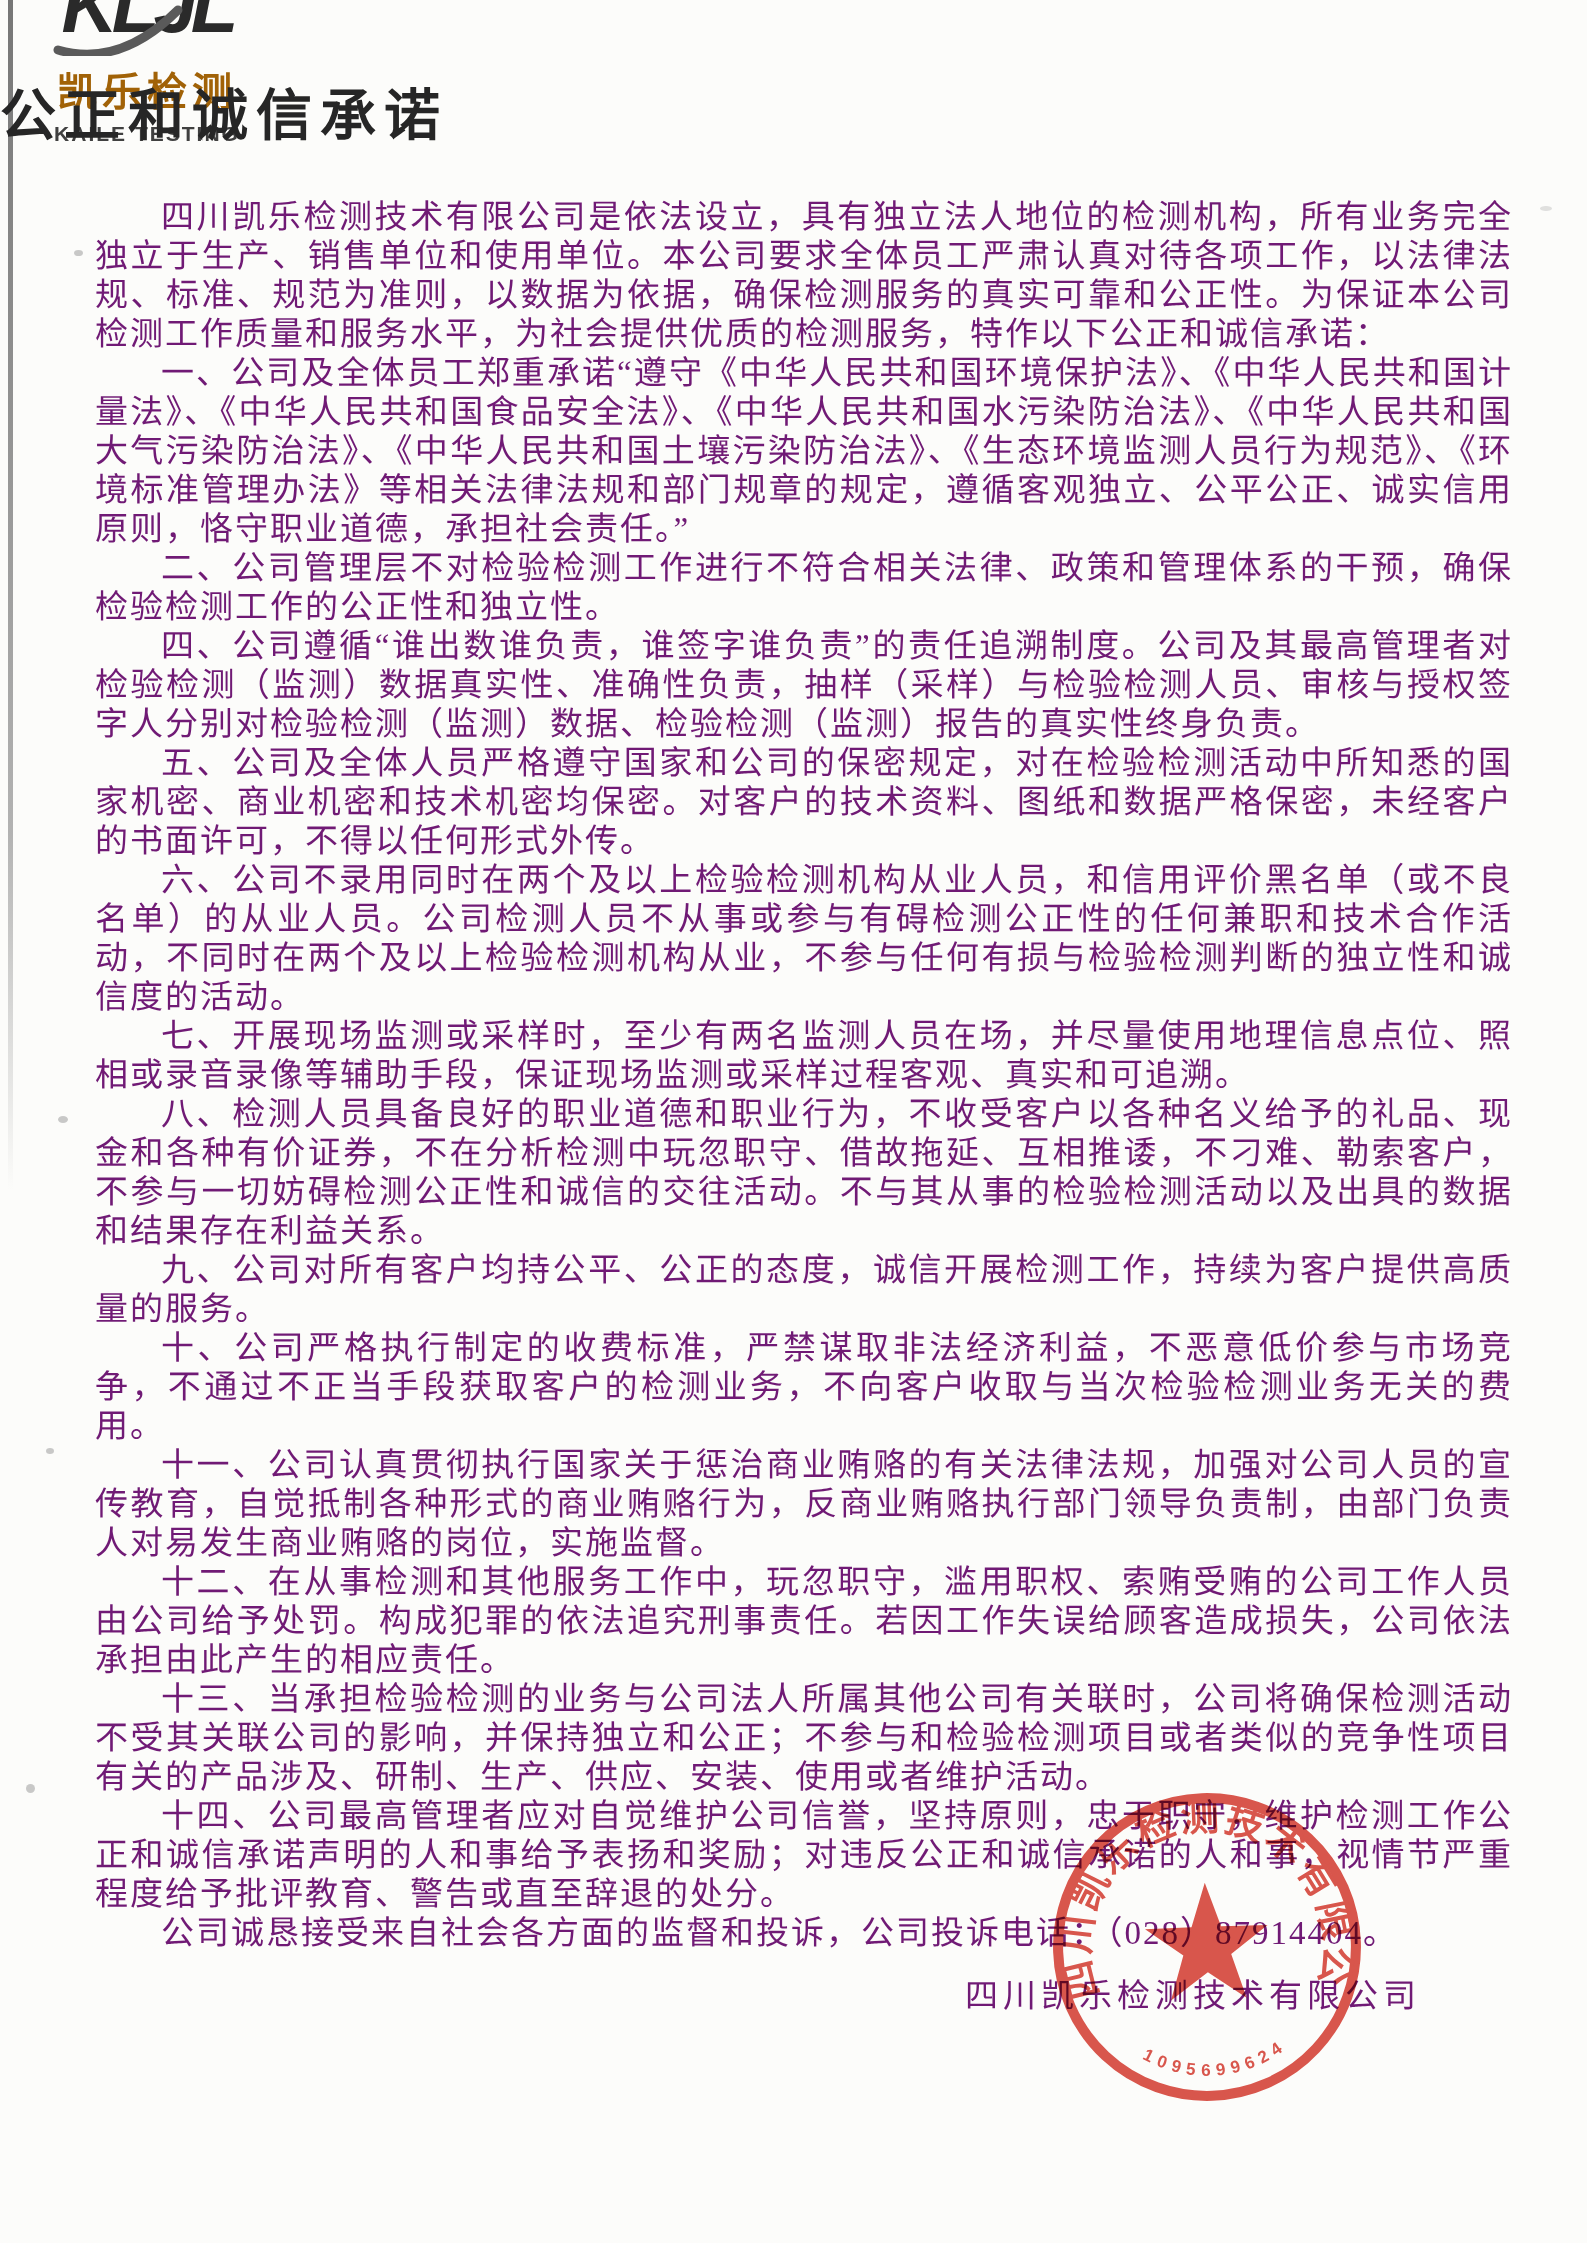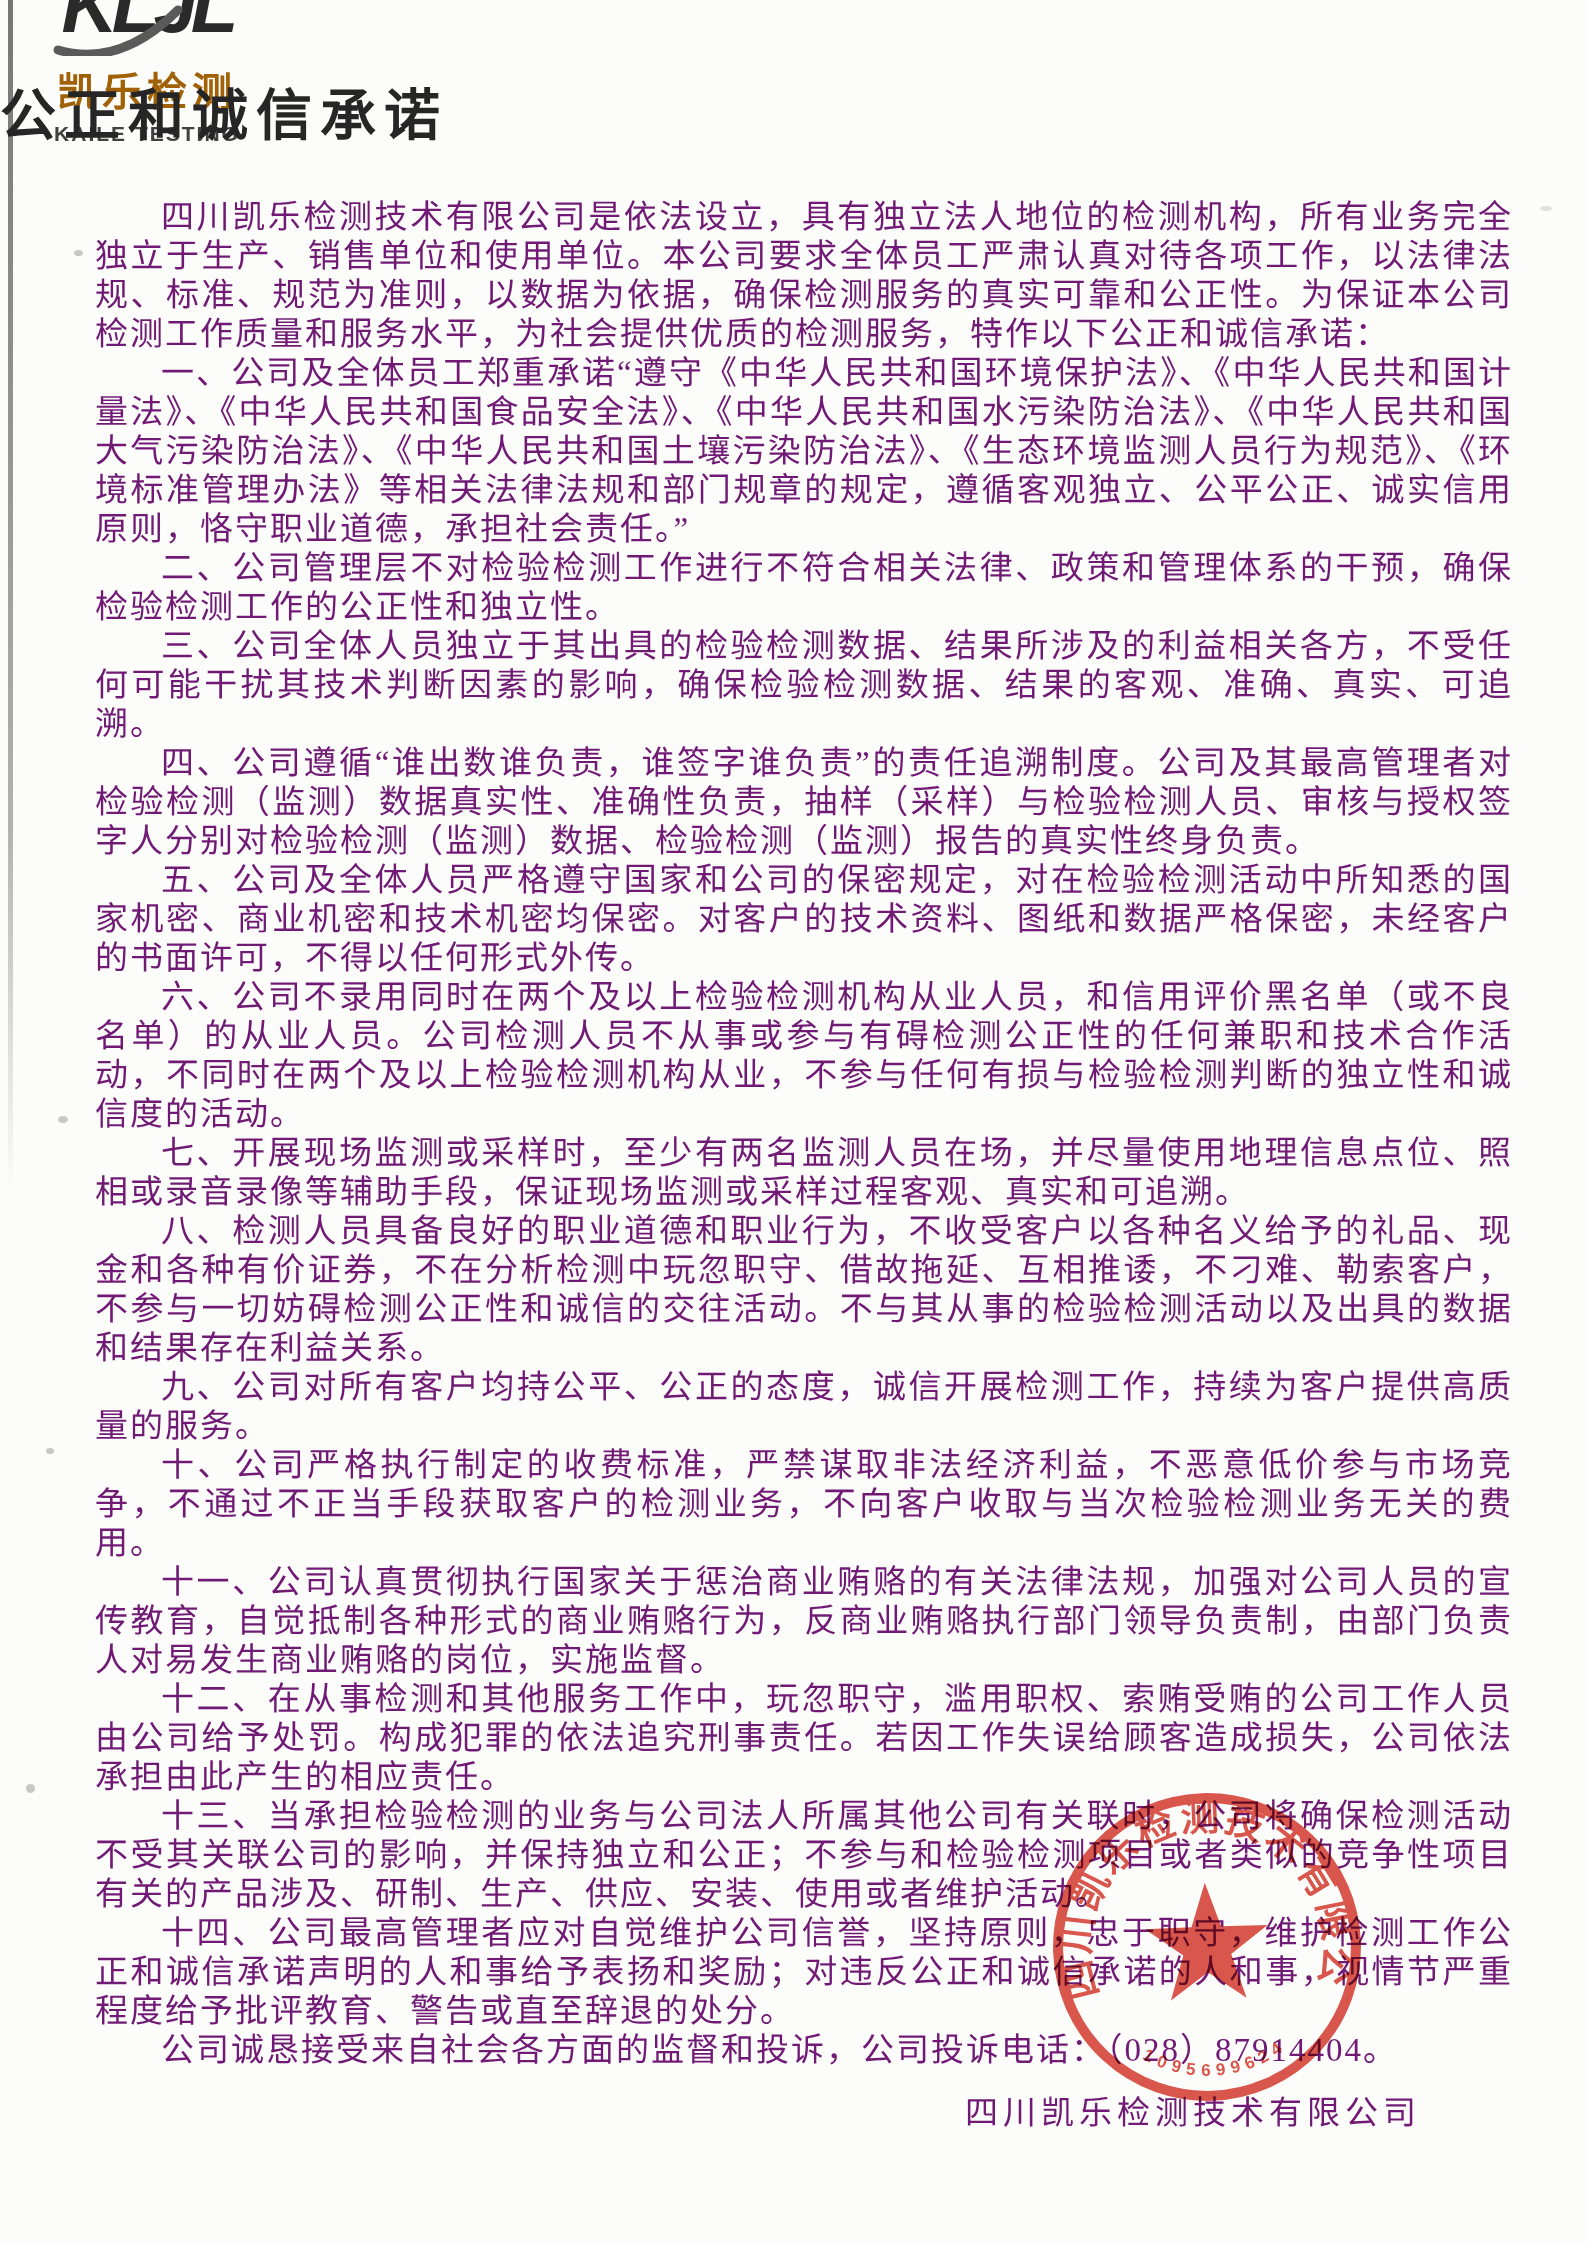--- a/index.html
+++ b/index.html
@@ -109,21 +109,20 @@
     <div class="logo-cn">凯乐检测</div>
     <div class="logo-en">KAILE TESTING</div>
   </div>
 
   <h1 class="doc-title">公正和诚信承诺</h1>
 
   <main class="doc-body">
     <p>四川凯乐检测技术有限公司是依法设立，具有独立法人地位的检测机构，所有业务完全独立于生产、销售单位和使用单位。本公司要求全体员工严肃认真对待各项工作，以法律法规、标准、规范为准则，以数据为依据，确保检测服务的真实可靠和公正性。为保证本公司检测工作质量和服务水平，为社会提供优质的检测服务，特作以下公正和诚信承诺：</p>
     <p>一、公司及全体员工郑重承诺“遵守《中华人民共和国环境保护法》、《中华人民共和国计量法》、《中华人民共和国食品安全法》、《中华人民共和国水污染防治法》、《中华人民共和国大气污染防治法》、《中华人民共和国土壤污染防治法》、《生态环境监测人员行为规范》、《环境标准管理办法》等相关法律法规和部门规章的规定，遵循客观独立、公平公正、诚实信用原则，恪守职业道德，承担社会责任。”</p>
     <p>二、公司管理层不对检验检测工作进行不符合相关法律、政策和管理体系的干预，确保检验检测工作的公正性和独立性。</p>
-    <p>三、公司全体人员独立于其出具的检验检测数据、结果所涉及的利益相关各方，不受任何可能干扰其技术判断因素的影响，确保检验检测数据、结果的客观、准确、真实、可追溯。</p>
     <p>四、公司遵循“谁出数谁负责，谁签字谁负责”的责任追溯制度。公司及其最高管理者对检验检测（监测）数据真实性、准确性负责，抽样（采样）与检验检测人员、审核与授权签字人分别对检验检测（监测）数据、检验检测（监测）报告的真实性终身负责。</p>
     <p>五、公司及全体人员严格遵守国家和公司的保密规定，对在检验检测活动中所知悉的国家机密、商业机密和技术机密均保密。对客户的技术资料、图纸和数据严格保密，未经客户的书面许可，不得以任何形式外传。</p>
     <p>六、公司不录用同时在两个及以上检验检测机构从业人员，和信用评价黑名单（或不良名单）的从业人员。公司检测人员不从事或参与有碍检测公正性的任何兼职和技术合作活动，不同时在两个及以上检验检测机构从业，不参与任何有损与检验检测判断的独立性和诚信度的活动。</p>
     <p>七、开展现场监测或采样时，至少有两名监测人员在场，并尽量使用地理信息点位、照相或录音录像等辅助手段，保证现场监测或采样过程客观、真实和可追溯。</p>
     <p>八、检测人员具备良好的职业道德和职业行为，不收受客户以各种名义给予的礼品、现金和各种有价证券，不在分析检测中玩忽职守、借故拖延、互相推诿，不刁难、勒索客户，不参与一切妨碍检测公正性和诚信的交往活动。不与其从事的检验检测活动以及出具的数据和结果存在利益关系。</p>
     <p>九、公司对所有客户均持公平、公正的态度，诚信开展检测工作，持续为客户提供高质量的服务。</p>
     <p>十、公司严格执行制定的收费标准，严禁谋取非法经济利益，不恶意低价参与市场竞争，不通过不正当手段获取客户的检测业务，不向客户收取与当次检验检测业务无关的费用。</p>
     <p>十一、公司认真贯彻执行国家关于惩治商业贿赂的有关法律法规，加强对公司人员的宣传教育，自觉抵制各种形式的商业贿赂行为，反商业贿赂执行部门领导负责制，由部门负责人对易发生商业贿赂的岗位，实施监督。</p>
     <p>十二、在从事检测和其他服务工作中，玩忽职守，滥用职权、索贿受贿的公司工作人员由公司给予处罚。构成犯罪的依法追究刑事责任。若因工作失误给顾客造成损失，公司依法承担由此产生的相应责任。</p>
     <p>十三、当承担检验检测的业务与公司法人所属其他公司有关联时，公司将确保检测活动不受其关联公司的影响，并保持独立和公正；不参与和检验检测项目或者类似的竞争性项目有关的产品涉及、研制、生产、供应、安装、使用或者维护活动。</p>

